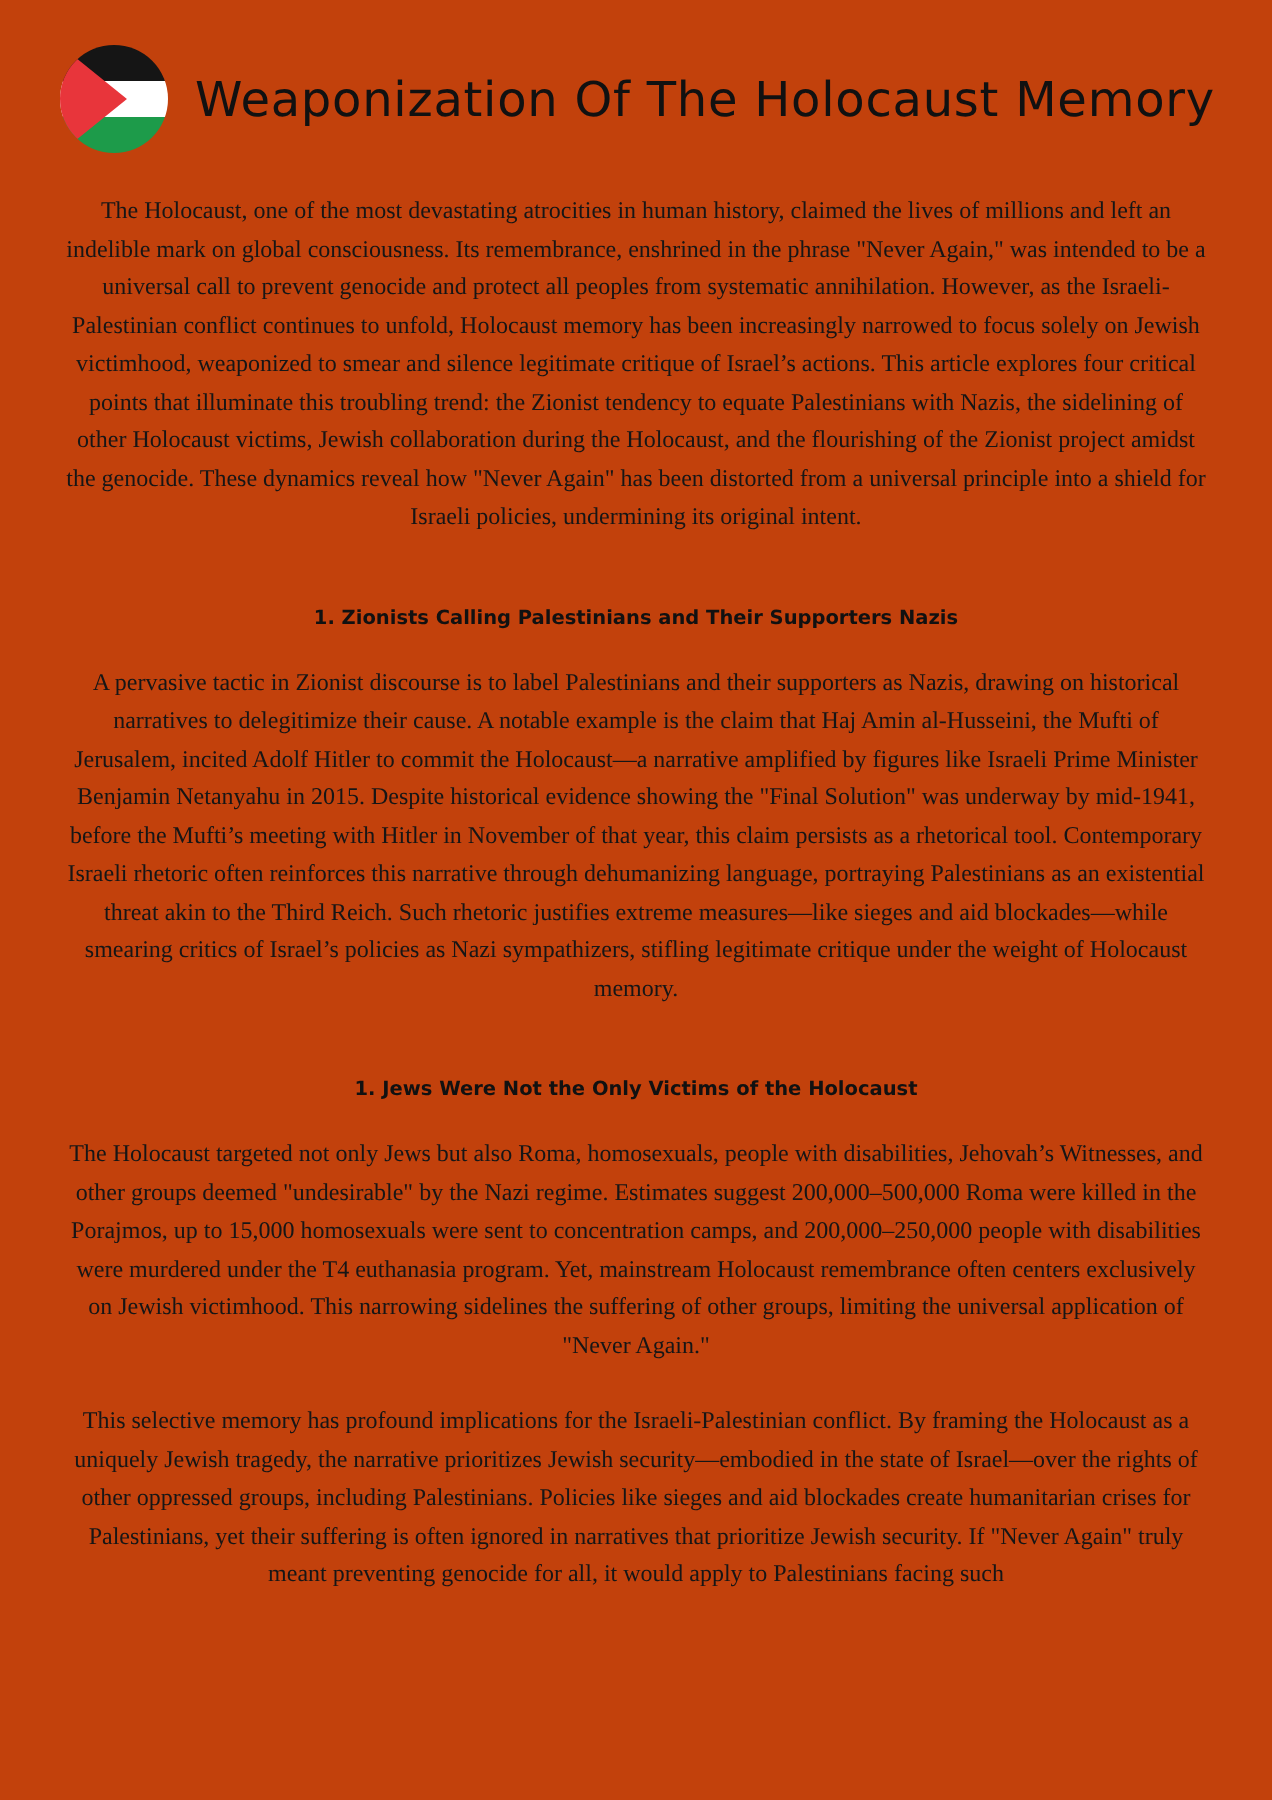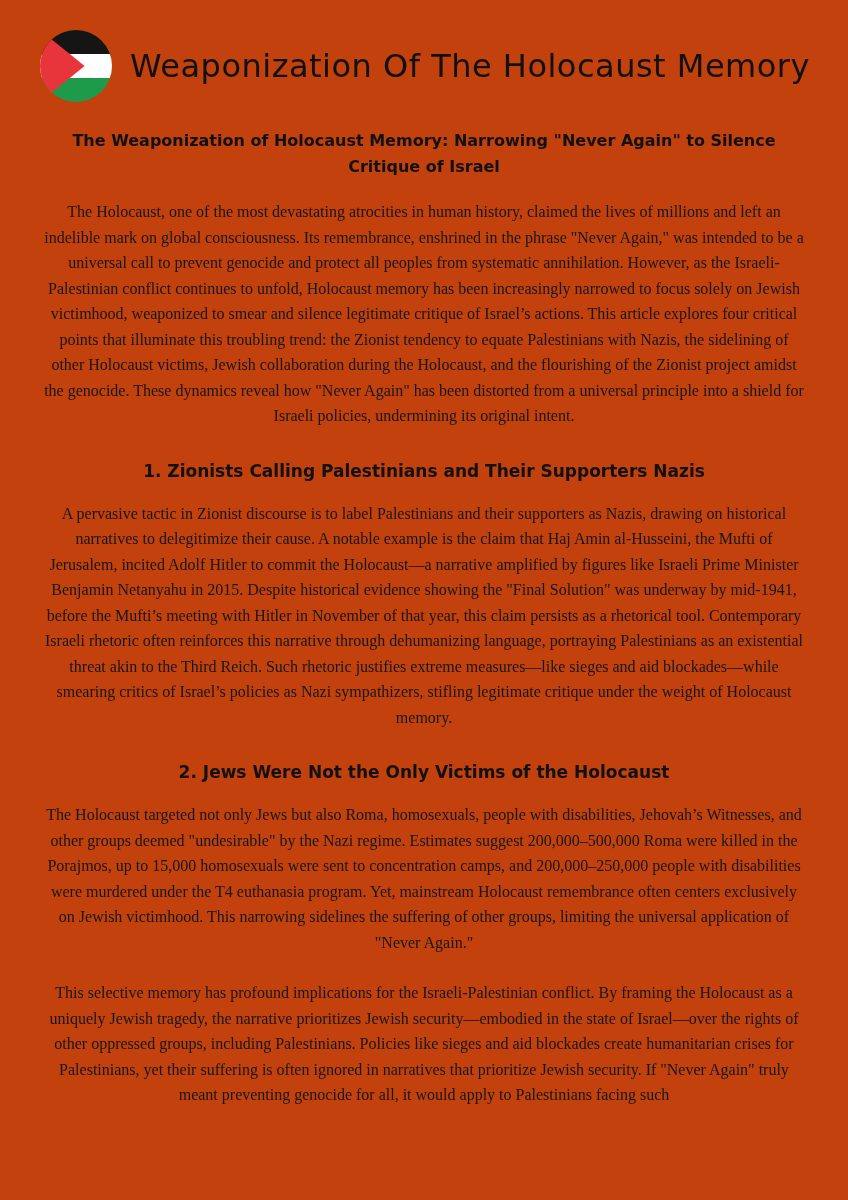--- a/index.html
+++ b/index.html
@@ -64,53 +64,52 @@
     color: #111111;
   }
   .article p.body-text {
     font-size: 16px;
     line-height: 25.5px;
     margin: 0 0 25px 0;
     color: #161616;
     font-family: Liberation Serif, serif;
   }
   .article h2.section-heading {
-    font-size: 17px;
+    font-size: 13px;
     font-weight: 700;
     line-height: 24px;
-    margin: 30px 0 18px 0;
+    margin: 43px 0 18px 0;
     color: #111111;
   }
 </style>
 </head>
 <body>
 
 <div class="page">
 
   <div class="doc-header">
     <div class="flag-icon">
       <div class="flag-stripe black"></div>
       <div class="flag-stripe white"></div>
       <div class="flag-stripe green"></div>
       <div class="flag-triangle"></div>
     </div>
     <h1 class="doc-title">Weaponization Of The Holocaust Memory</h1>
   </div>
 
   <div class="article">
 
-    <p class="subtitle">The Weaponization of Holocaust Memory: Narrowing "Never Again" to Silence Critique of Israel</p>
 
     <p class="body-text">The Holocaust, one of the most devastating atrocities in human history, claimed the lives of millions and left an indelible mark on global consciousness. Its remembrance, enshrined in the phrase "Never Again," was intended to be a universal call to prevent genocide and protect all peoples from systematic annihilation. However, as the Israeli-Palestinian conflict continues to unfold, Holocaust memory has been increasingly narrowed to focus solely on Jewish victimhood, weaponized to smear and silence legitimate critique of Israel’s actions. This article explores four critical points that illuminate this troubling trend: the Zionist tendency to equate Palestinians with Nazis, the sidelining of other Holocaust victims, Jewish collaboration during the Holocaust, and the flourishing of the Zionist project amidst the genocide. These dynamics reveal how "Never Again" has been distorted from a universal principle into a shield for Israeli policies, undermining its original intent.</p>
 
     <h2 class="section-heading">1. Zionists Calling Palestinians and Their Supporters Nazis</h2>
 
     <p class="body-text">A pervasive tactic in Zionist discourse is to label Palestinians and their supporters as Nazis, drawing on historical narratives to delegitimize their cause. A notable example is the claim that Haj Amin al-Husseini, the Mufti of Jerusalem, incited Adolf Hitler to commit the Holocaust—a narrative amplified by figures like Israeli Prime Minister Benjamin Netanyahu in 2015. Despite historical evidence showing the "Final Solution" was underway by mid-1941, before the Mufti’s meeting with Hitler in November of that year, this claim persists as a rhetorical tool. Contemporary Israeli rhetoric often reinforces this narrative through dehumanizing language, portraying Palestinians as an existential threat akin to the Third Reich. Such rhetoric justifies extreme measures—like sieges and aid blockades—while smearing critics of Israel’s policies as Nazi sympathizers, stifling legitimate critique under the weight of Holocaust memory.</p>
 
-    <h2 class="section-heading">2. Jews Were Not the Only Victims of the Holocaust</h2>
+    <h2 class="section-heading">1. Jews Were Not the Only Victims of the Holocaust</h2>
 
     <p class="body-text">The Holocaust targeted not only Jews but also Roma, homosexuals, people with disabilities, Jehovah’s Witnesses, and other groups deemed "undesirable" by the Nazi regime. Estimates suggest 200,000–500,000 Roma were killed in the Porajmos, up to 15,000 homosexuals were sent to concentration camps, and 200,000–250,000 people with disabilities were murdered under the T4 euthanasia program. Yet, mainstream Holocaust remembrance often centers exclusively on Jewish victimhood. This narrowing sidelines the suffering of other groups, limiting the universal application of "Never Again."</p>
 
     <p class="body-text">This selective memory has profound implications for the Israeli-Palestinian conflict. By framing the Holocaust as a uniquely Jewish tragedy, the narrative prioritizes Jewish security—embodied in the state of Israel—over the rights of other oppressed groups, including Palestinians. Policies like sieges and aid blockades create humanitarian crises for Palestinians, yet their suffering is often ignored in narratives that prioritize Jewish security. If "Never Again" truly meant preventing genocide for all, it would apply to Palestinians facing such</p>
 
   </div>
 
 </div>
 
 </body></html>

